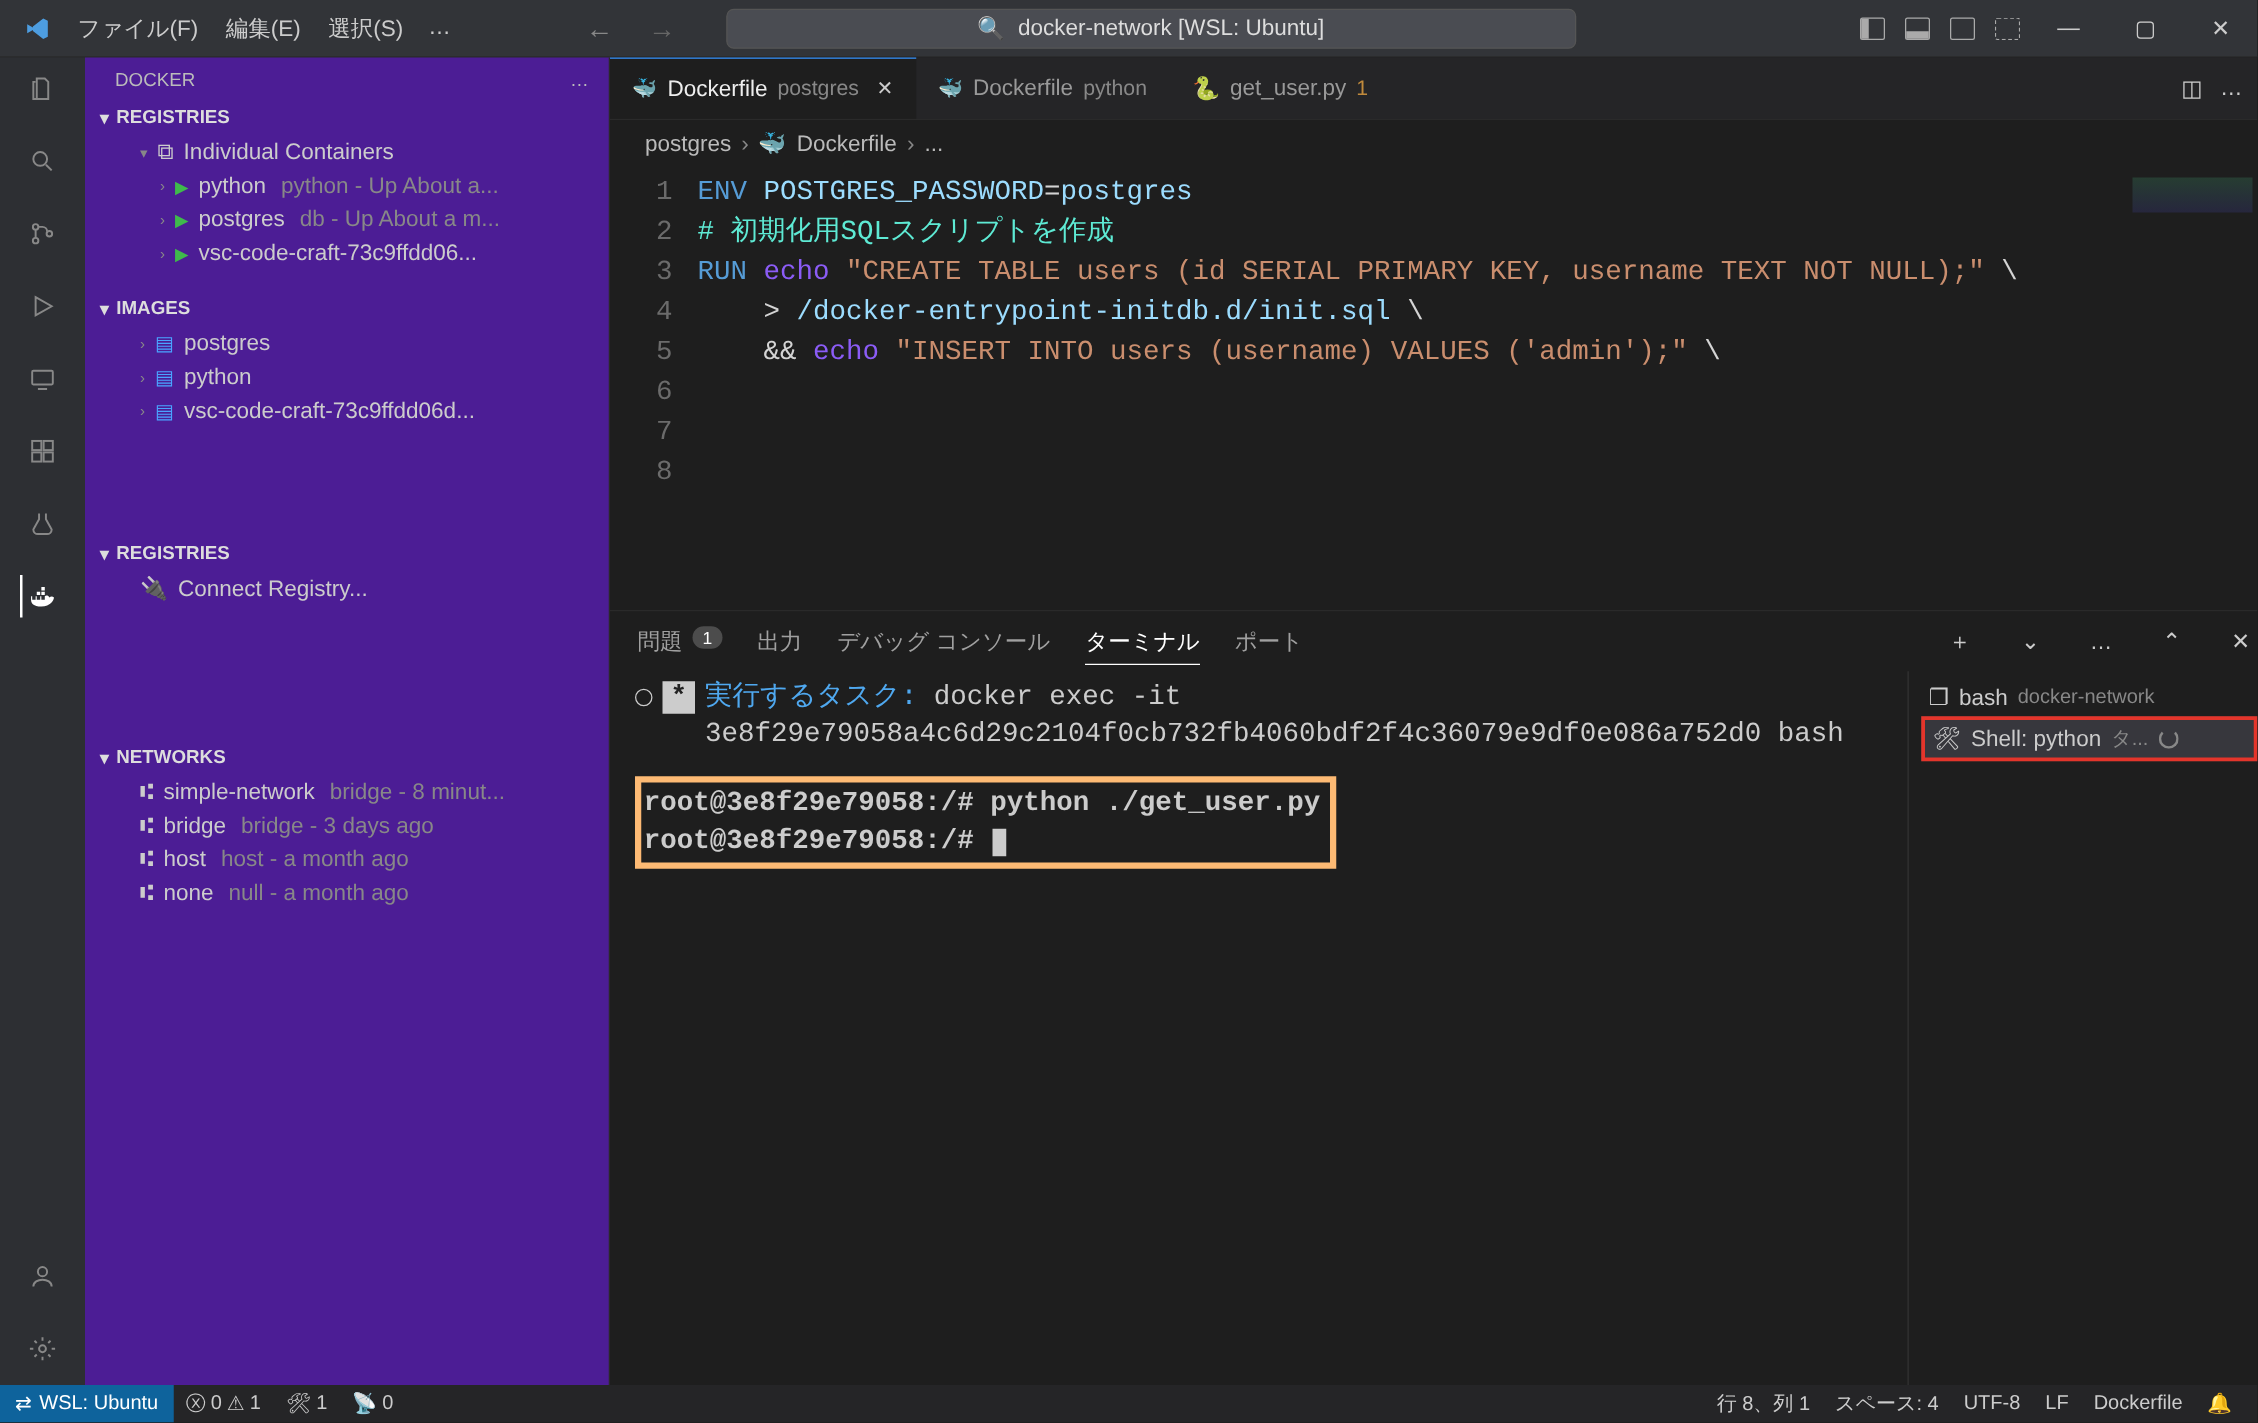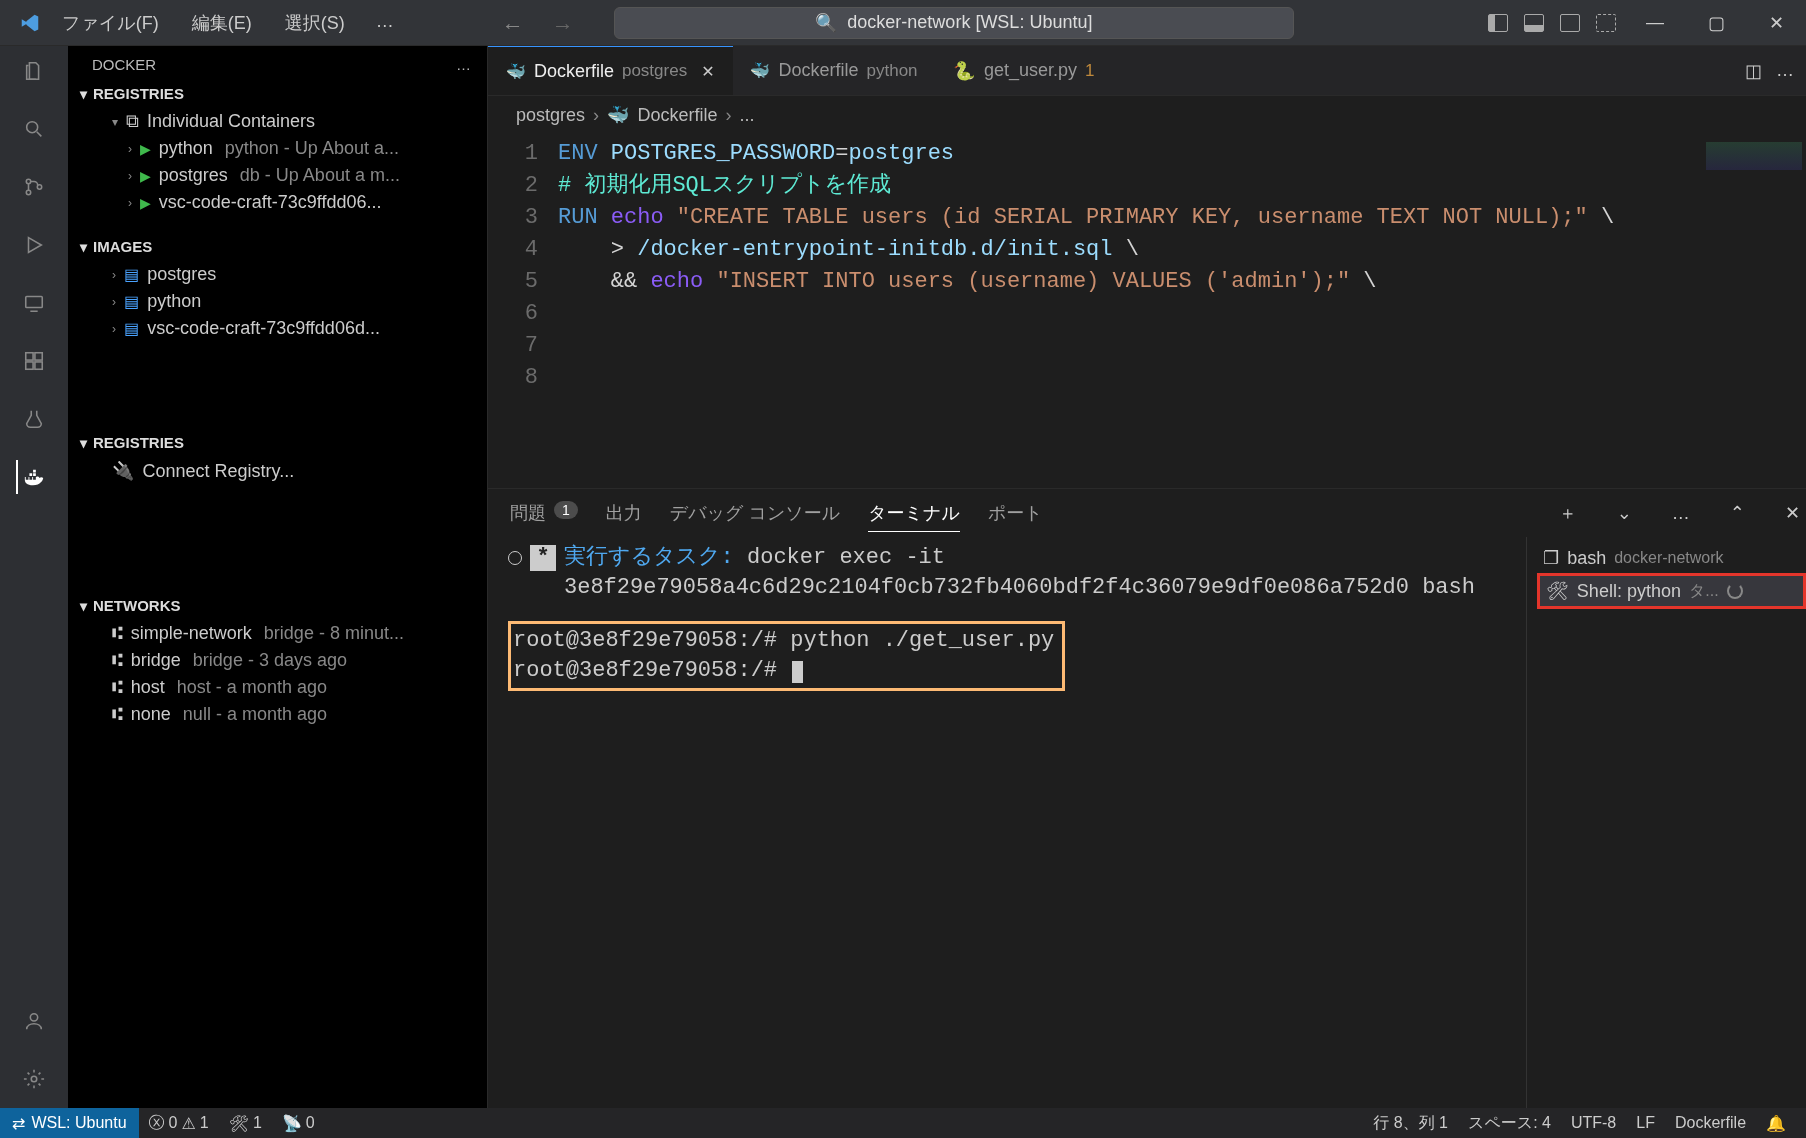--- a/index.html
+++ b/index.html
@@ -16,21 +16,21 @@
     .titlebar {
       display: flex;
       align-items: center;
       height: 46px;
       background: #323438;
       color: #ccc;
       padding: 0 8px;
       border-bottom: 1px solid #2a2a2a;
     }
     .titlebar .logo { width: 44px; display:flex; align-items:center; justify-content:center; }
-    .titlebar .menus { display:flex; gap: 13px; }
+    .titlebar .menus { display:flex; gap: 2px; }
     .titlebar .menu-item { padding: 4px 10px; cursor: pointer; font-size:18px; color:#ccc; }
     .titlebar .ellipsis { padding: 4px 8px; color:#ccc; }
     .titlebar .nav { display:flex; gap: 28px; margin-left: 100px; }
     .titlebar .nav-btn { color:#888; font-size: 22px; }
     .titlebar .search {
       flex: 0 0 680px;
       margin-left: 40px;
       height: 32px;
       background: #4a4c52;
       border: 1px solid #555;
@@ -57,21 +57,21 @@
       gap: 24px;
     }
     .activitybar .act-icon {
       width: 34px; height: 34px; color:#888; display:flex; align-items:center; justify-content:center;
     }
     .activitybar .act-icon.active { color:#fff; border-left: 2px solid #fff; margin-left:-2px;}
     .activitybar .bottom-act { margin-top:auto; margin-bottom: 12px; display:flex; flex-direction:column; gap:24px; align-items:center; }
     
     .sidebar {
       width: 420px;
-      background: #000000;
+      background: #4c1d95;
       border-right: 1px solid #2a2a2a;
       display:flex; flex-direction:column;
       overflow: hidden;
     }
     .sidebar-header {
       display:flex; justify-content:space-between; align-items:center;
       padding: 10px 16px 6px 24px;
       color:#bbb; font-size: 15px;
     }
     .sidebar-section {
@@ -177,24 +177,25 @@
       line-height: 30px;
       color:#ccc;
       padding: 6px 16px 0 20px;
       position:relative;
     }
     .terminal .task-line { display:flex; align-items:flex-start; gap: 8px; }
     .terminal .circle { width:14px;height:14px;border:1.5px solid #ccc;border-radius:50%; margin-top:8px; }
     .terminal .asterisk-box { width:26px;height:26px;background:#ccc;color:#222; display:flex;align-items:center;justify-content:center; font-weight:bold; margin-top:2px;}
     .terminal .task-text { flex:1; }
     .highlight-box {
-      border: 3px solid #fdba74;
+      border: 5px solid #fdba74;
       padding: 2px 8px 2px 2px;
       margin-top: 18px;
       display:inline-block;
+      font-weight:bold;
     }
     .term-cursor { display:inline-block; width:11px; height:22px; background:#ccc; vertical-align:text-bottom; margin-left:2px;}
     .terminal-sidebar {
       width: 280px;
       border-left: 1px solid #333;
       padding: 6px 0 0 10px;
       font-size: 18px;
     }
     .term-item { display:flex; align-items:center; gap: 8px; padding: 4px 6px; }
     .term-item .dim { color:#888; font-size:16px; }

